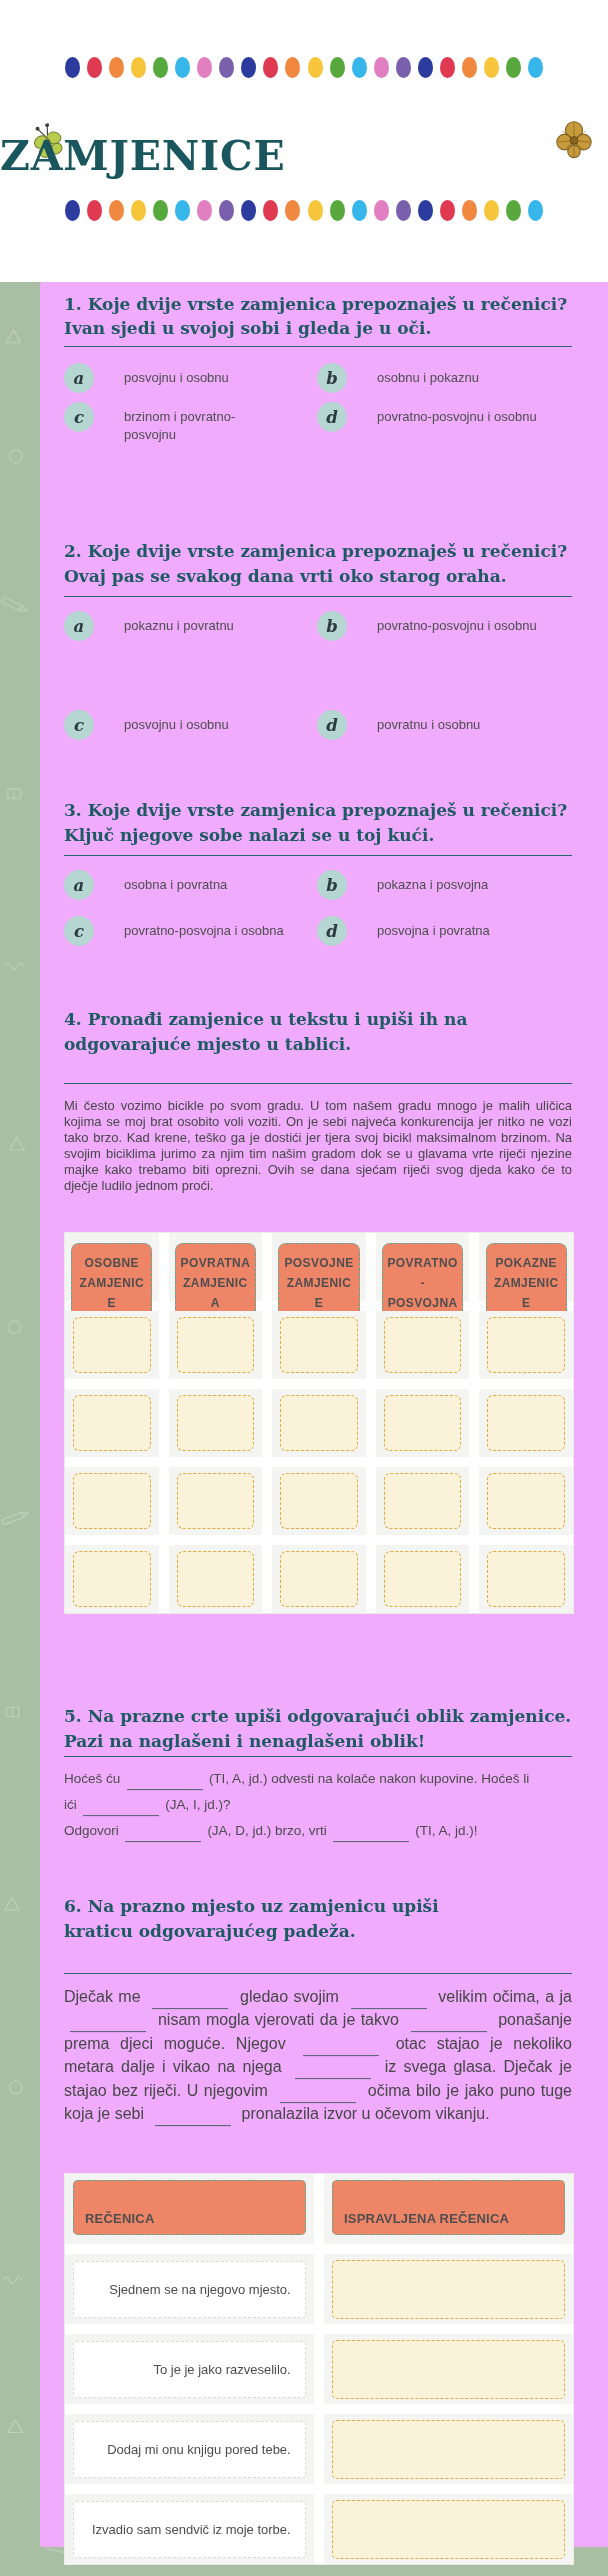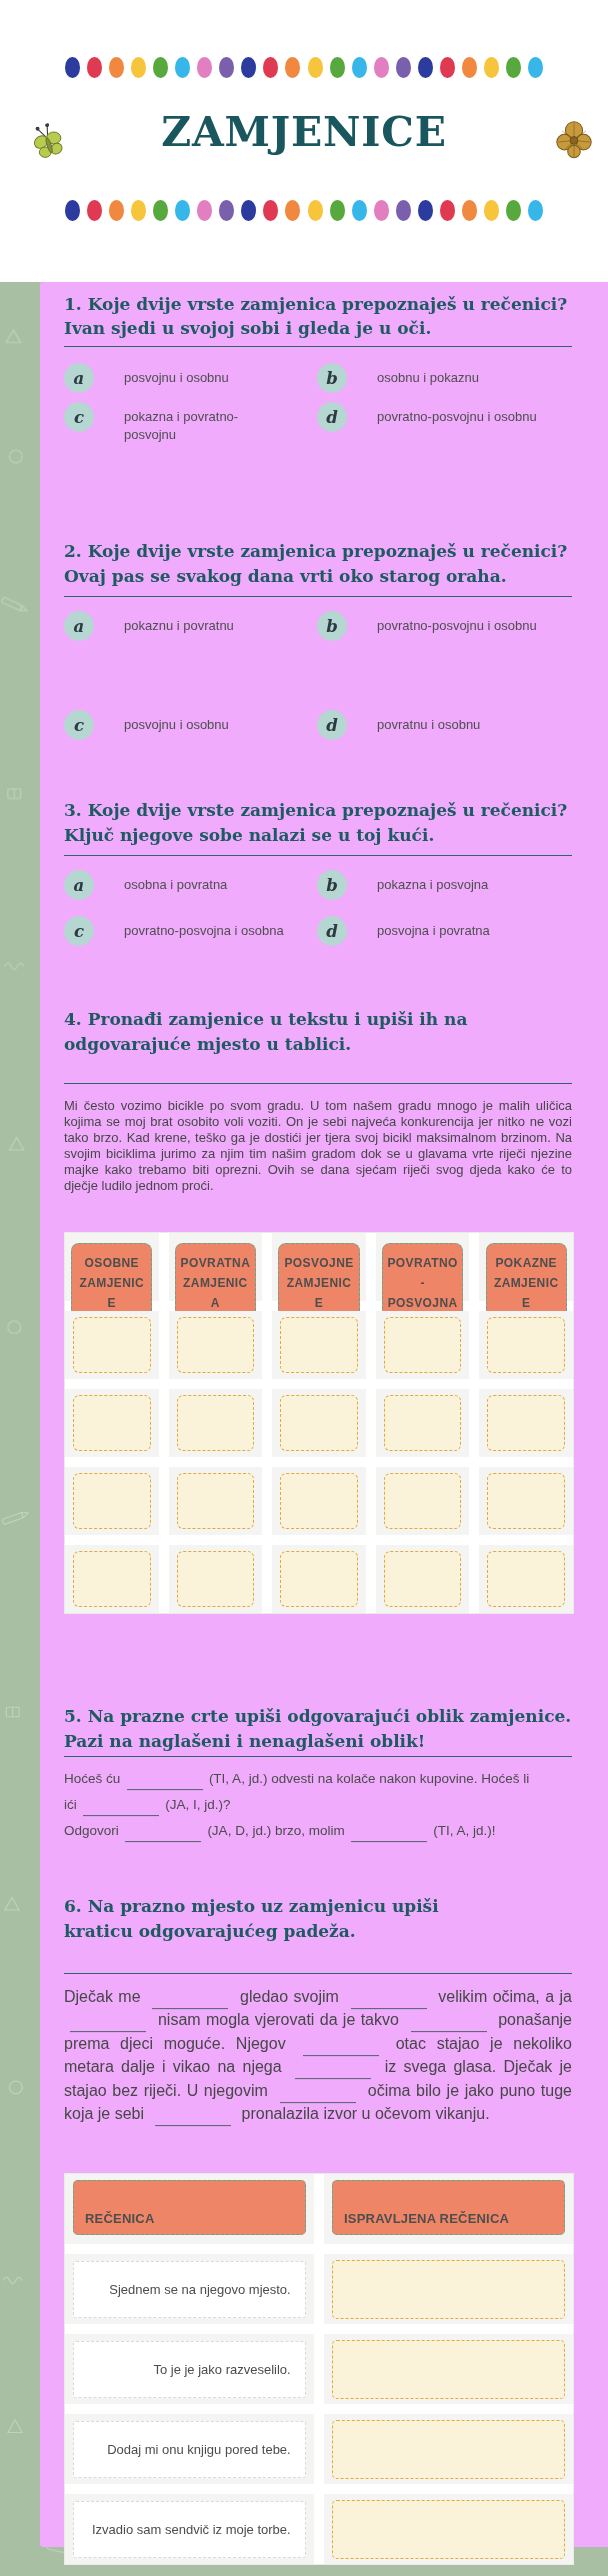--- a/index.html
+++ b/index.html
@@ -1,21 +1,21 @@
 <!DOCTYPE html>
 <html style="font-size:12.7px"><head>
 <meta charset="utf-8">
 <style>
   html,body{margin:0;padding:0;}
   .page{position:relative;width:608px;height:2576px;background:#ffffff;overflow:hidden;
         font-family:"Liberation Sans",sans-serif;}
   
   .dots-row{position:absolute;left:0;width:608px;display:flex;justify-content:center;gap:7.1px;}
   .dot{width:15px;height:21.4px;border-radius:50%;display:inline-block;}
-  .main-title{position:absolute;left:0;top:108px;width:608px;text-align:center;
+  .main-title{position:absolute;left:0;top:132px;width:608px;text-align:left;
               font-family:"DejaVu Serif",serif;font-weight:700;font-size:41px;line-height:48px;
               color:#19565e;letter-spacing:0.8px;}
   .corner-icon{position:absolute;}
   
   .green-band{position:absolute;left:0;top:282px;width:608px;height:2294px;background:#a9bfa3;}
   .doodles{position:absolute;left:0;top:0;}
   
   .card{position:absolute;left:40px;top:282px;width:572px;height:2265px;background:#f0abfc;
         border-radius:2.4px;z-index:1;}
   .sec{position:absolute;left:24px;width:508px;}
@@ -222,21 +222,21 @@
         <span class="opt-label">posvojnu i osobnu</span>
       </div>
       <div class="opt">
         <span class="opt-letter">b</span>
         <span class="opt-label">osobnu i pokaznu</span>
       </div>
     </div>
     <div class="sec opt-row" style="top:120px">
       <div class="opt">
         <span class="opt-letter">c</span>
-        <span class="opt-label narrow">pokazna i povratno-posvojnu</span>
+        <span class="opt-label narrow">brzinom i povratno-posvojnu</span>
       </div>
       <div class="opt">
         <span class="opt-letter">d</span>
         <span class="opt-label">povratno-posvojnu i osobnu</span>
       </div>
     </div>
 
     <div class="sec" style="top:257px">
       <div class="q-title">2. Koje dvije vrste zamjenica prepoznaješ u rečenici?</div>
       <div class="q-title">Ovaj pas se svakog dana vrti oko starog oraha.</div>
@@ -368,21 +368,21 @@
         <div class="t1-cell">
           <div class="answer-box"></div>
         </div>
       </div>
 
     <div class="sec q-title" style="top:1422px">5. Na prazne crte upiši odgovarajući oblik zamjenice. Pazi na naglašeni i nenaglašeni oblik!</div>
     <div class="rule" style="top:1474px"></div>
     <div id="q5-lines" class="sec" style="top:1486px">
         <div class="fill-line"><span>Hoćeš ću</span><span class="blank"></span><span>(TI, A, jd.) odvesti na kolače nakon kupovine. Hoćeš li</span></div>
         <div class="fill-line"><span>ići</span><span class="blank"></span><span>(JA, I, jd.)?</span></div>
-        <div class="fill-line"><span>Odgovori</span><span class="blank"></span><span>(JA, D, jd.) brzo, molim</span><span class="blank"></span><span>(TI, A, jd.)!</span></div>
+        <div class="fill-line"><span>Odgovori</span><span class="blank"></span><span>(JA, D, jd.) brzo, vrti</span><span class="blank"></span><span>(TI, A, jd.)!</span></div>
       </div>
 
     <div class="sec q-title" style="top:1612px;max-width:428px">6. Na prazno mjesto uz zamjenicu upiši kraticu odgovarajućeg padeža.</div>
     <div class="rule" style="top:1691px"></div>
     <div id="q6-paragraph" class="sec para6" style="top:1703px"><span>Dječak me</span> <span class="blank"></span> <span>gledao svojim</span> <span class="blank"></span> <span>velikim očima, a ja</span> <span class="blank"></span> <span>nisam mogla vjerovati da je takvo</span> <span class="blank"></span> <span>ponašanje prema djeci moguće. Njegov</span> <span class="blank"></span> <span>otac stajao je nekoliko metara dalje i vikao na njega</span> <span class="blank"></span> <span>iz svega glasa. Dječak je stajao bez riječi. U njegovim</span> <span class="blank"></span> <span>očima bilo je jako puno tuge koja je sebi</span> <span class="blank"></span> <span>pronalazila izvor u očevom vikanju.</span></div>
     <div id="table2" class="sec wtable" style="top:1891px">
         <div class="t2-hcell">
           <div class="t2-hbox">REČENICA</div>
         </div>
         <div class="t2-hcell">

